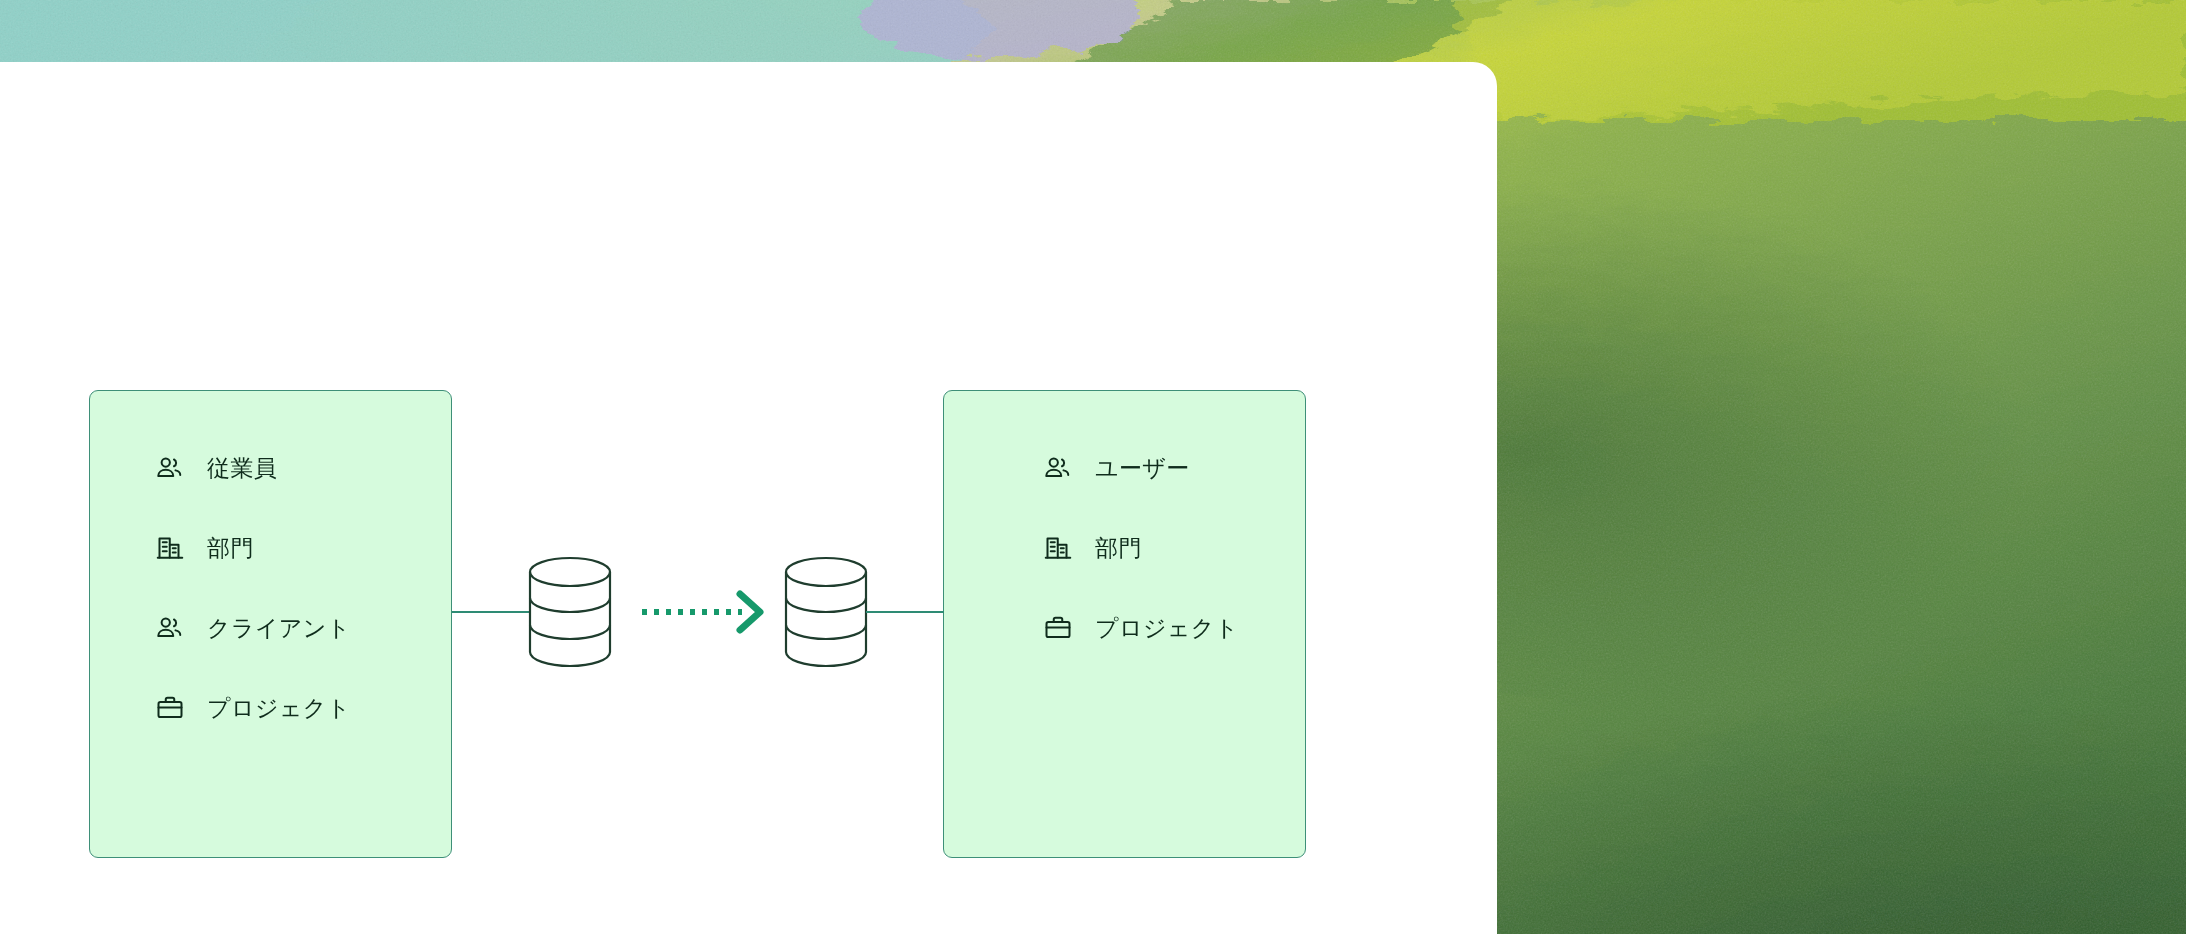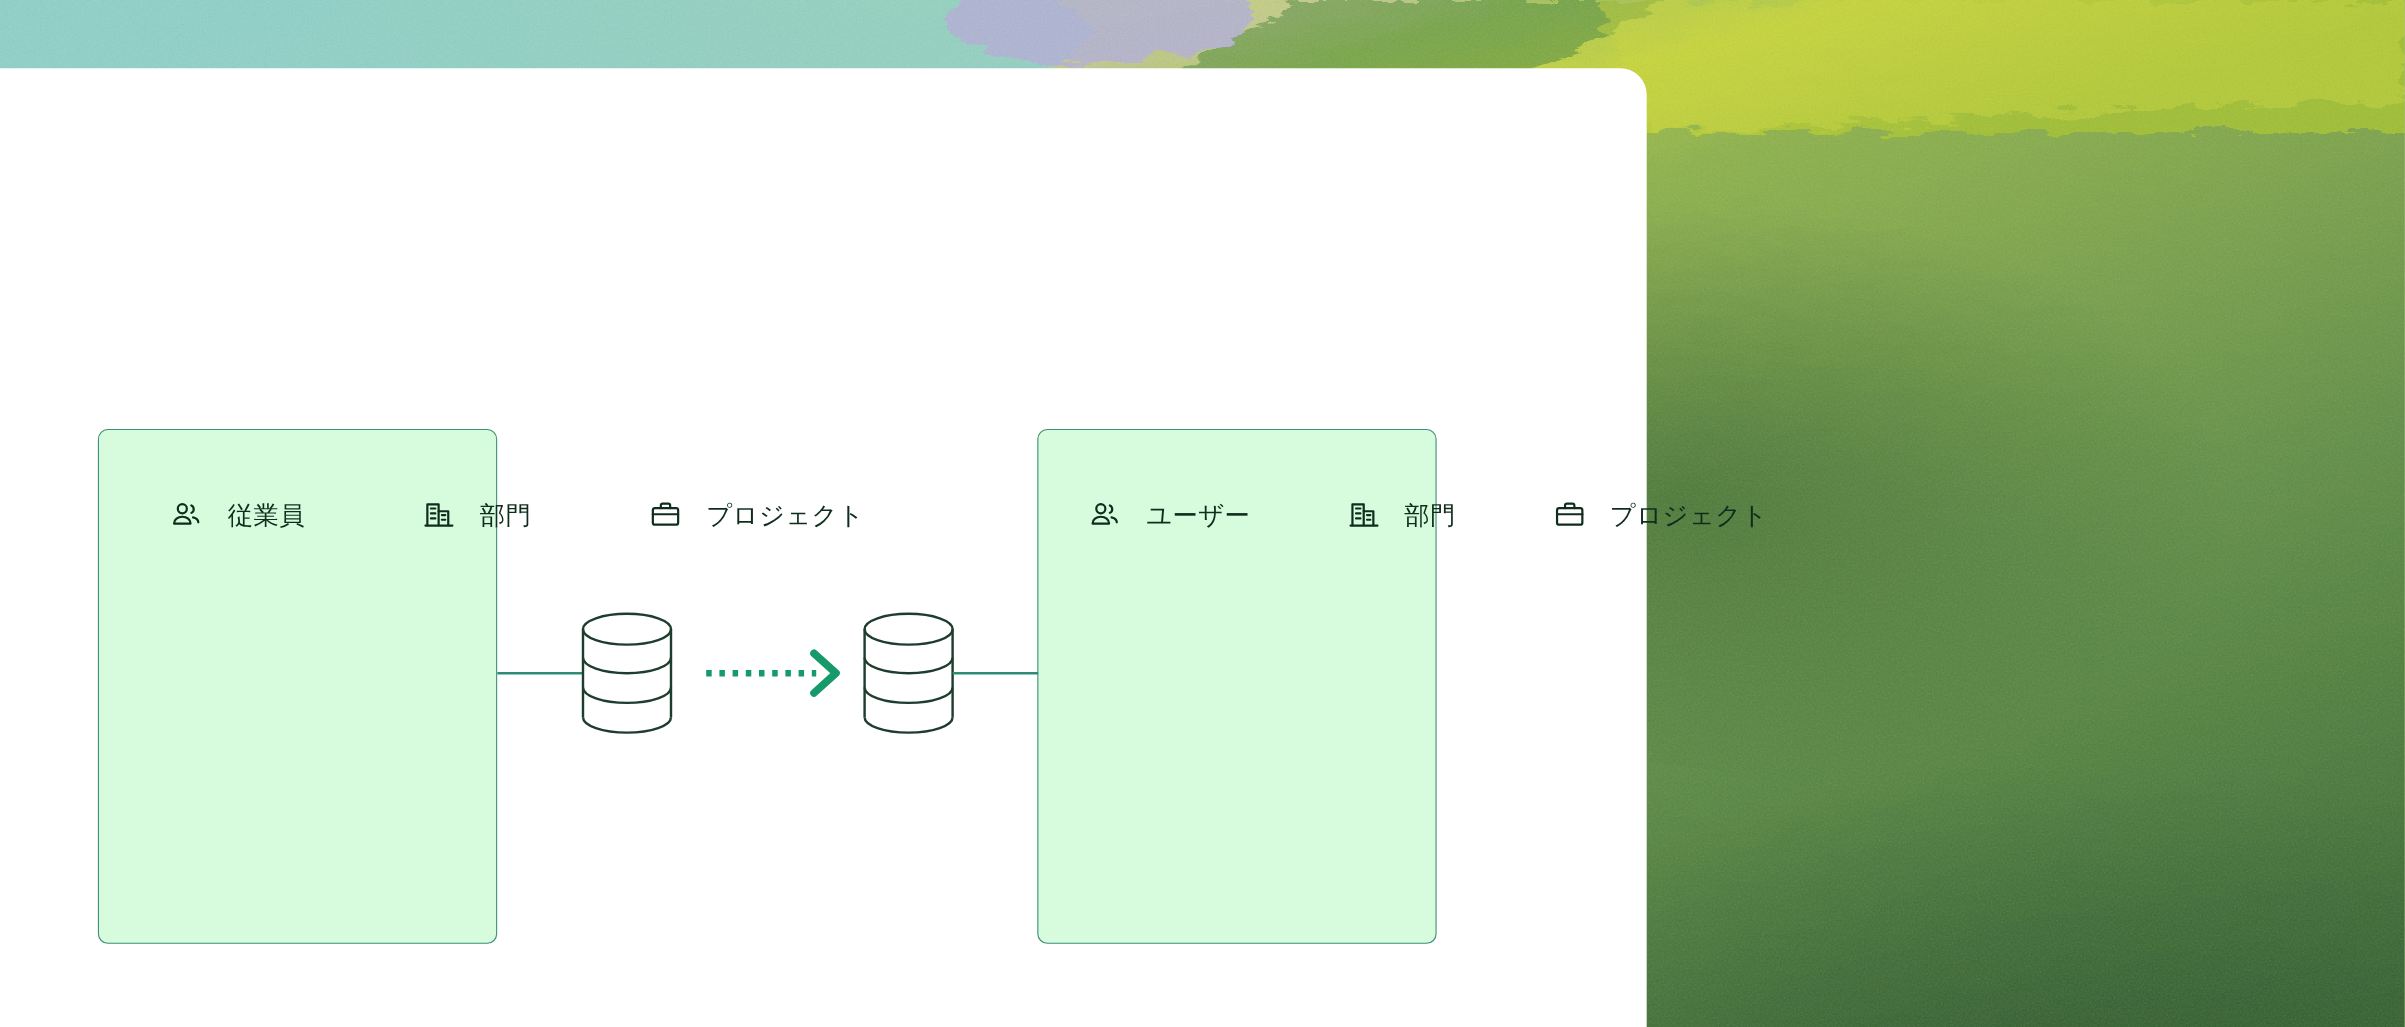--- a/index.html
+++ b/index.html
@@ -80,36 +80,36 @@
   
   .entity-card {
     position: absolute;
     background: #d6fbdd;
     border: 1.6px solid #3e8f78;
     border-radius: 9px;
     width: 363px;
     height: 468px;
     padding: 58px 0 0 0;
     display: flex;
-    flex-direction: row;
+    flex-direction: column;
     justify-content: flex-start;
     gap: 42px;
     z-index: 3;
   }
   #card-people  { left: 89px;  top: 390px; }
   #card-expense { left: 943px; top: 390px; }
 
   .entity-row {
     display: flex;
     align-items: center;
     gap: 22px;
     padding-left: 65px;
     height: 38px;
   }
-  #card-expense .entity-row { padding-left: 46px; }
+  #card-expense .entity-row { padding-left: 99px; }
 
   .entity-icon { flex: 0 0 auto; display: block; }
 
   .entity-label {
     font-size: 23px;
     color: #0f2c1c;
     letter-spacing: 0.4px;
     white-space: nowrap;
   }
 
@@ -244,20 +244,29 @@
     <svg class="entity-icon" width="30" height="30" viewBox="0 0 24 24" fill="none" stroke="#0f2c1c" stroke-width="1.6" stroke-linecap="round" stroke-linejoin="round">
       <path d="M3.6 19.6V4.4h8.2v15.2"></path>
       <path d="M11.8 9.4h7v10.2"></path>
       <path d="M2.2 19.8h19.6"></path>
       <path d="M6.2 7.4h3.2M6.2 11h3.2M6.2 14.6h3.2"></path>
       <path d="M14.2 12.2h2.4M14.2 15.6h2.4"></path>
     </svg>
     <span class="entity-label">部門</span>
   </div>
 
+  <div class="entity-row">
+    <svg class="entity-icon" width="30" height="30" viewBox="0 0 24 24" fill="none" stroke="#0f2c1c" stroke-width="1.6" stroke-linecap="round" stroke-linejoin="round">
+      <circle cx="8.6" cy="7.6" r="3.3"></circle>
+      <path d="M2.6 18.4c0-3.1 2.7-5 6-5s6 1.9 6 5z"></path>
+      <path d="M15.2 5.2a3 3 0 0 1 0 5.4"></path>
+      <path d="M16.4 13.9c2.2.5 3.8 1.9 3.8 3.6"></path>
+    </svg>
+    <span class="entity-label">クライアント</span>
+  </div>
 
   <div class="entity-row">
     <svg class="entity-icon" width="30" height="30" viewBox="0 0 24 24" fill="none" stroke="#0f2c1c" stroke-width="1.6" stroke-linecap="round" stroke-linejoin="round">
       <rect x="2.8" y="7.2" width="18.4" height="12" rx="1.5"></rect>
       <path d="M8.6 7.2V5.2a1.4 1.4 0 0 1 1.4-1.4h4a1.4 1.4 0 0 1 1.4 1.4v2"></path>
       <path d="M2.8 11.6h18.4"></path>
     </svg>
     <span class="entity-label">プロジェクト</span>
   </div>
 </div>

